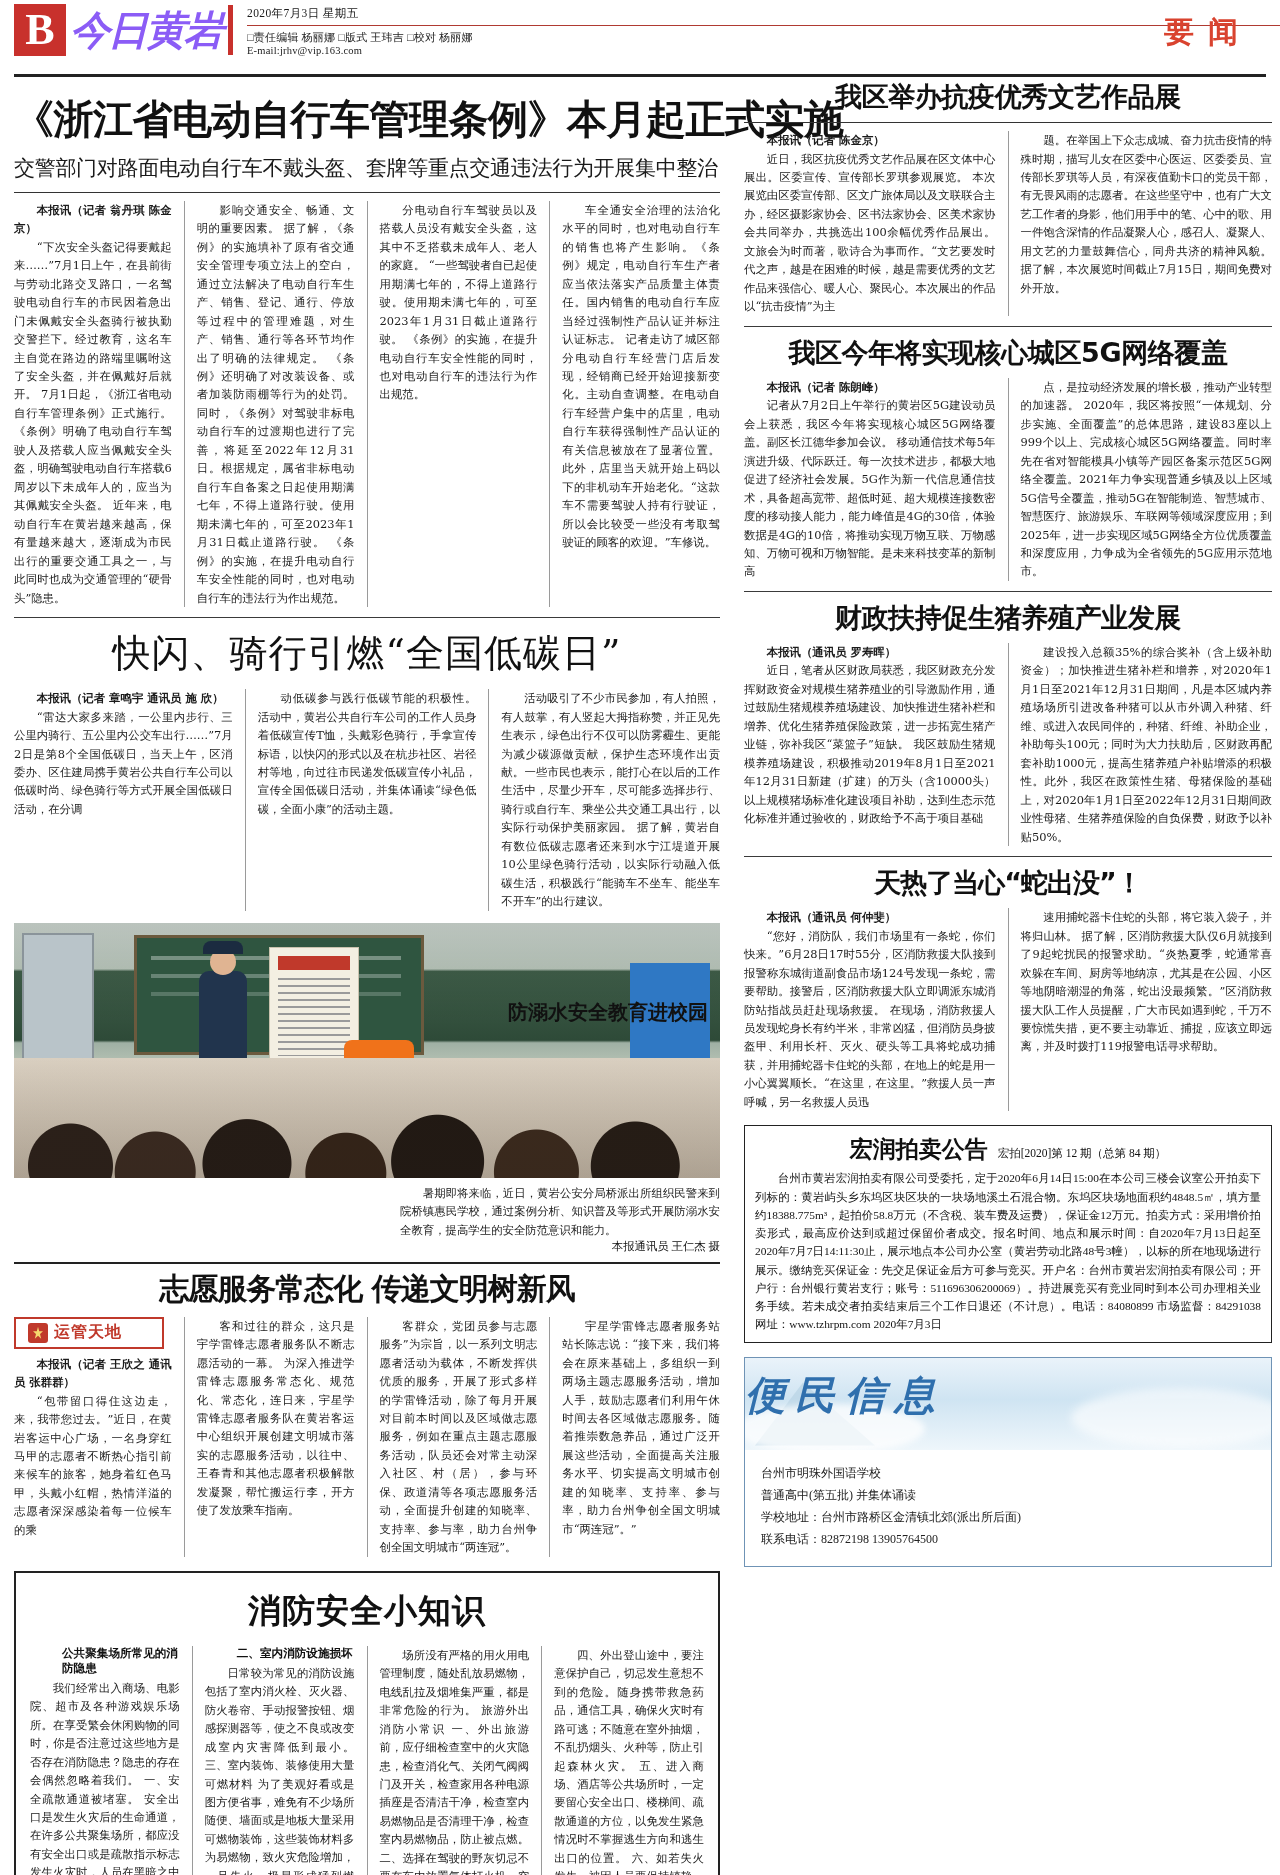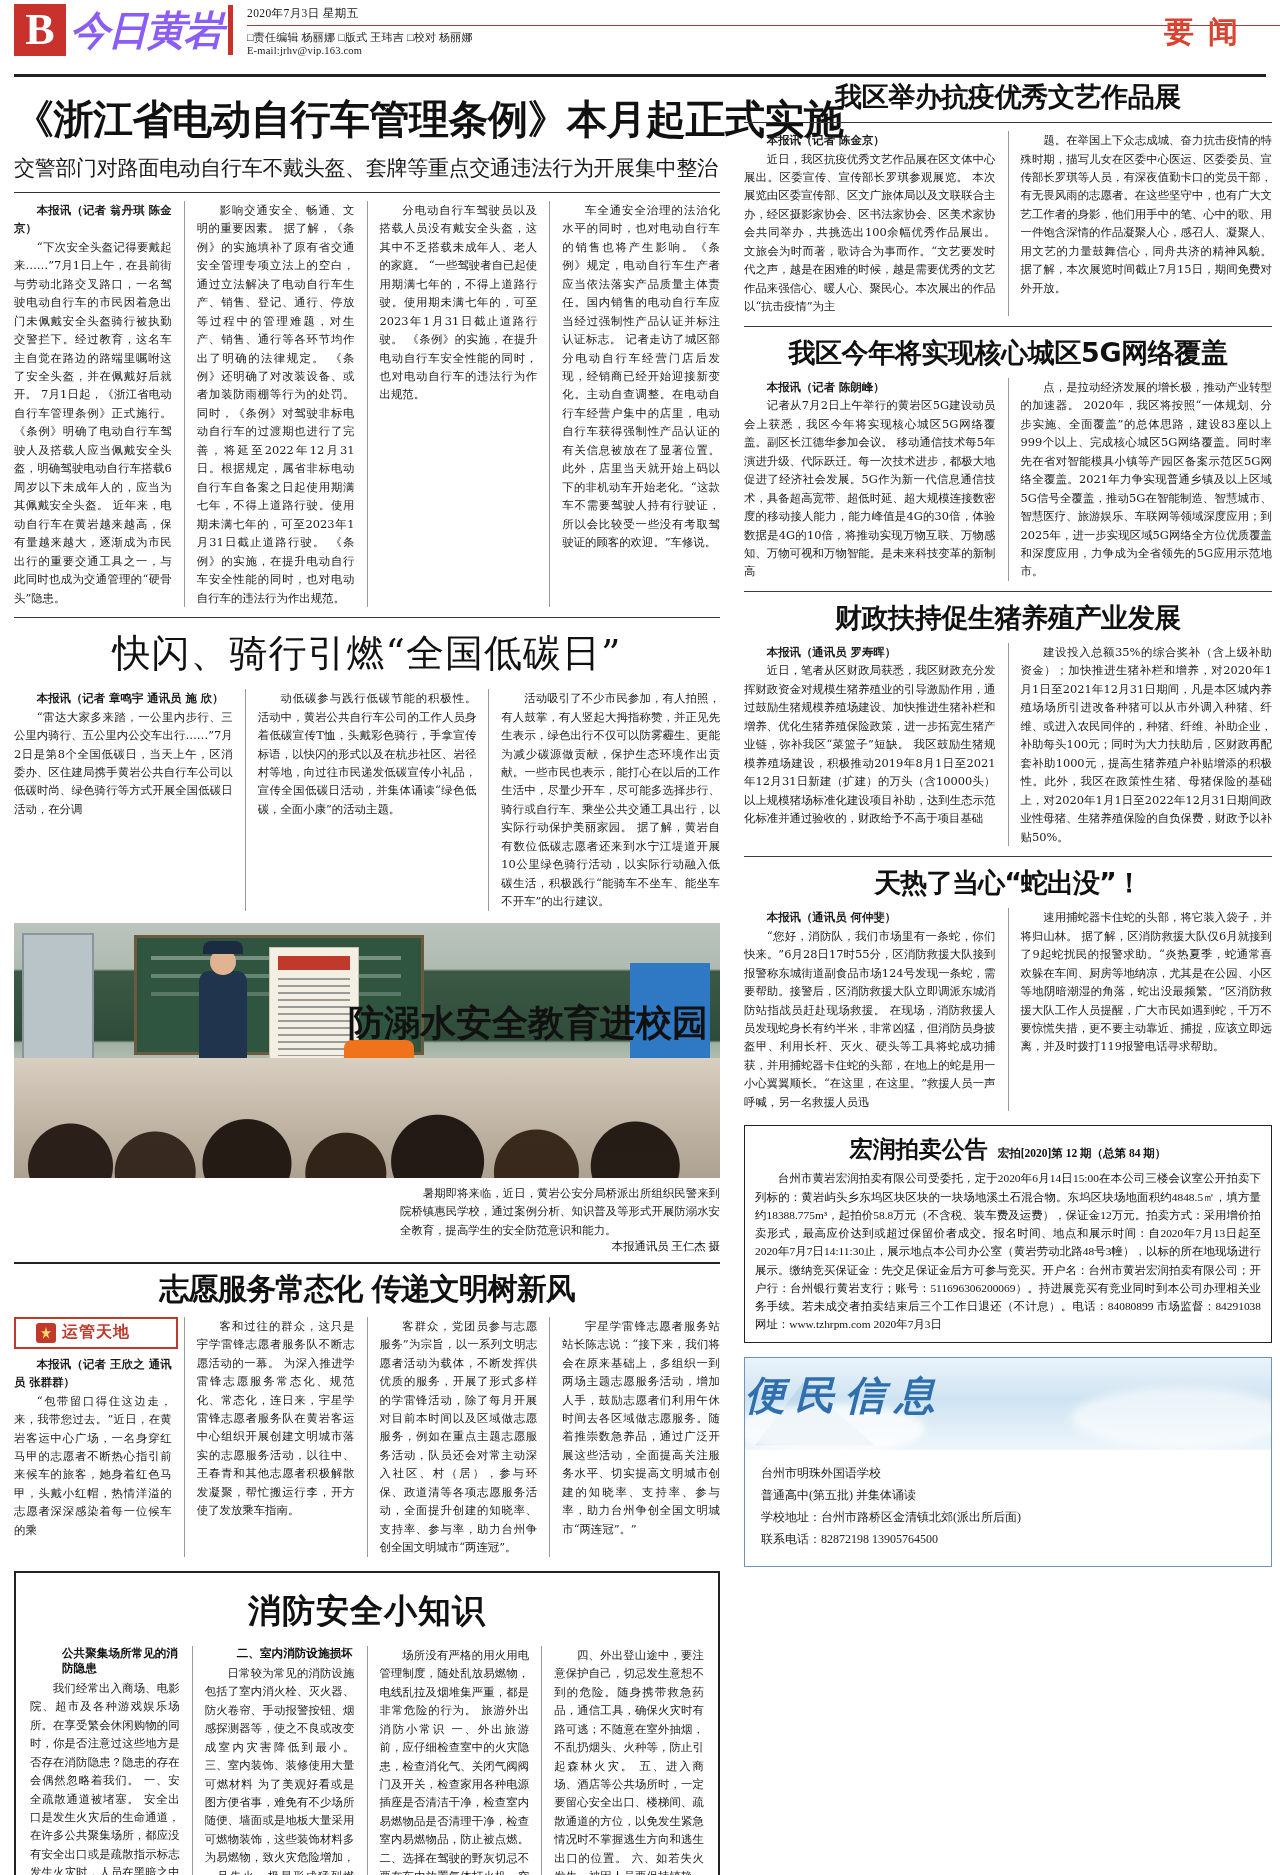--- a/index.html
+++ b/index.html
@@ -113,27 +113,27 @@
     radial-gradient(circle at 88% 90%, #251c15 0 44px, transparent 45px),
     linear-gradient(180deg,#d9cfc0,#bfb3a2);
   }
   .ph-desk { position:absolute; left:150px; bottom:52px; width:320px; height:54px; background:#e9e4d6; border:2px solid #cfc7b4; }
   .ph-vest { position:absolute; left:330px; bottom:96px; width:70px; height:42px; background:#f0721a; border-radius:8px; }
   .ph-blue { position:absolute; right:10px; top:40px; width:80px; height:150px; background:#2f78c4; }
 
   .photo-caption-in {
     position:absolute; right:12px; top:76px;
     font-family:"DejaVu Sans","Liberation Sans",sans-serif;
-    font-weight:bold; font-size:36px; color:#111;
+    font-weight:bold; font-size:20px; color:#111;
   }
 
   
   .red-tag {
     display:flex; align-items:center; gap:6px; background:#fff;
-    border:2px solid #c0392b; padding:3px 20px; width:164px; height:32px;
+    border:2px solid #c0392b; padding:3px 12px; width:150px; height:32px;
   }
   .red-tag .emblem { width:20px; height:20px; background:#c0392b; border-radius:3px; position:relative; }
   .red-tag .emblem:after{content:"";position:absolute;left:5px;top:4px;width:10px;height:12px;background:#f5d76e;clip-path:polygon(50% 0,62% 38%,100% 38%,70% 62%,82% 100%,50% 76%,18% 100%,30% 62%,0 38%,38% 38%);}
   .red-tag .rt-label { color:#c0392b; font-weight:bold; font-size:16px; font-family:"DejaVu Serif",serif; letter-spacing:1px; }
 
   
   .box { border:2px solid #222; padding:10px 14px 12px 14px; }
   .box-title {
     text-align:center; font-family:"DejaVu Sans","Liberation Sans",sans-serif;
     font-weight:bold; font-size:33px; letter-spacing:1px; color:#111;
@@ -141,21 +141,21 @@
   }
   .box-sub { font-weight:bold; font-size:11.6px; margin-bottom:3px;margin-left:32px; }
 
   
   .auction { border:1px solid #222; padding:8px 10px; }
   .auction-head { text-align:center; margin-bottom:4px; }
   .auction-title {
     font-family:"DejaVu Sans","Liberation Sans",sans-serif; font-weight:bold;
     font-size:23px; letter-spacing:0px; color:#111;
   }
-  .auction-no { font-size:11.5px; font-weight:bold; margin-left:6px; }
+  .auction-no { font-size:11.5px; font-weight:normal; margin-left:6px; }
   .auction-body { font-size:11.4px; line-height:1.6; text-align:justify; }
   .auction-body p { margin:0; text-indent:2em; }
 
   
   .bianmin { border:1px solid #6f93b5; }
   .bianmin-head {
     height:92px; position:relative; overflow:hidden;
     background:linear-gradient(180deg,#eaf3fa 0%,#cfe4f2 45%,#eef6fb 100%);
   }
   .bianmin-head .cloud1{position:absolute;left:-10px;top:46px;width:190px;height:50px;background:#ffffff;opacity:.75;border-radius:50%;filter:blur(3px);}

